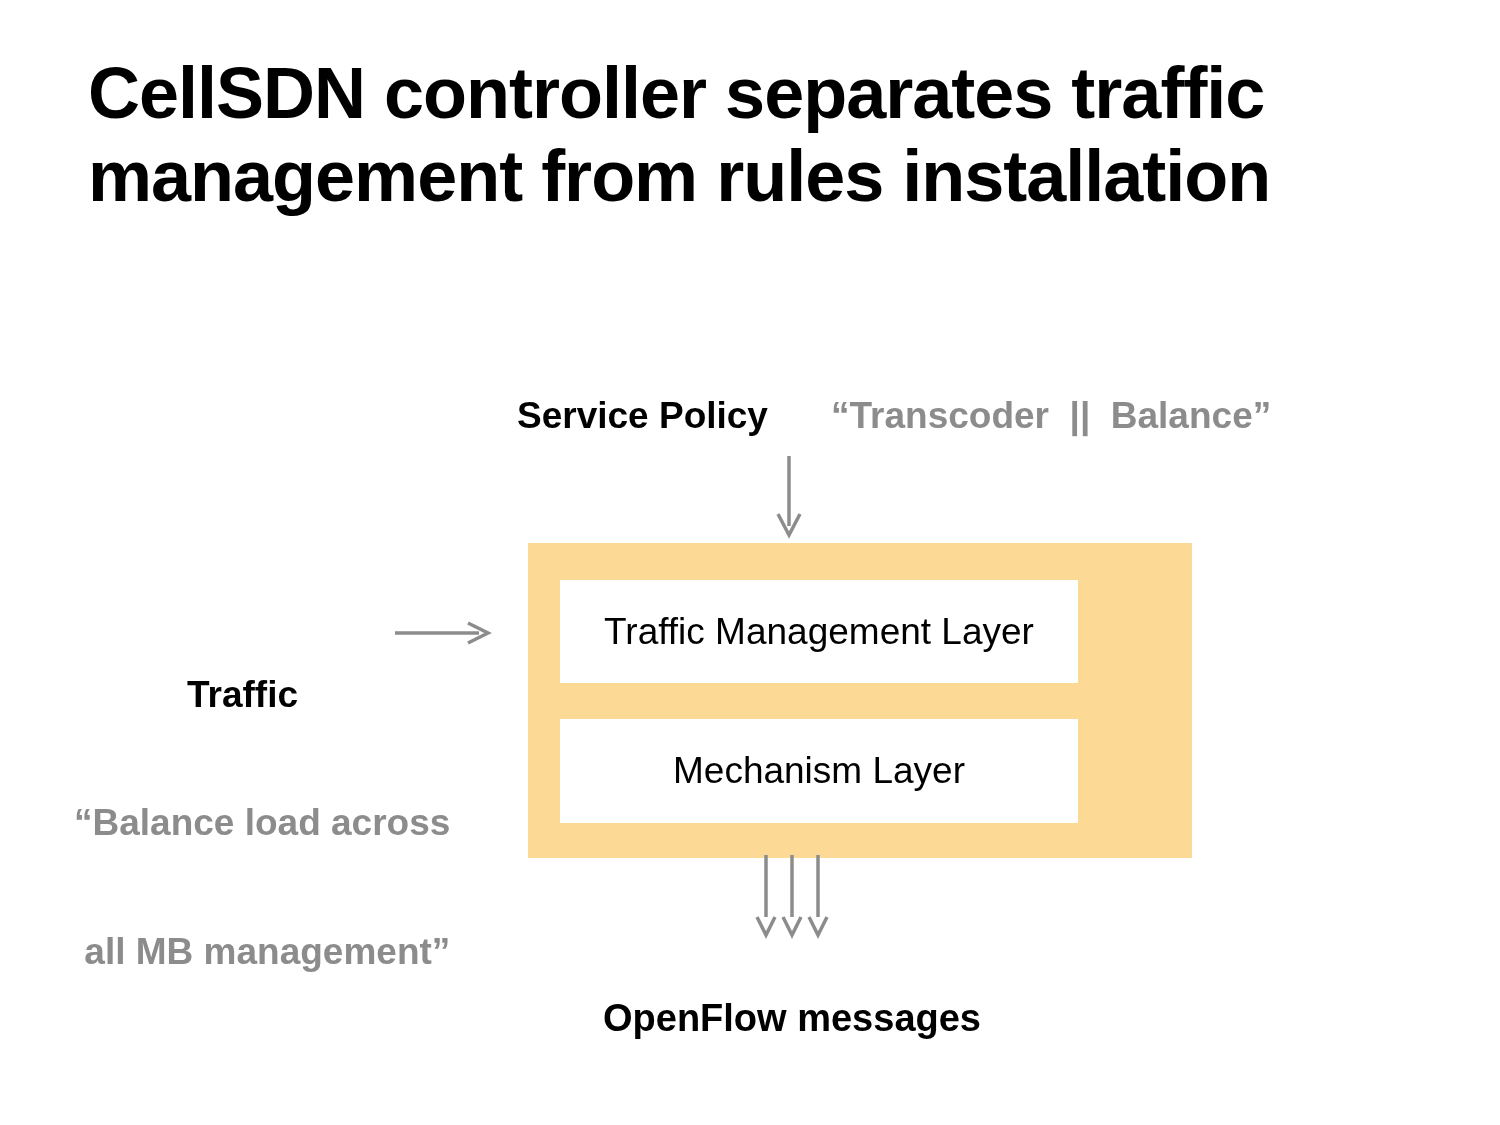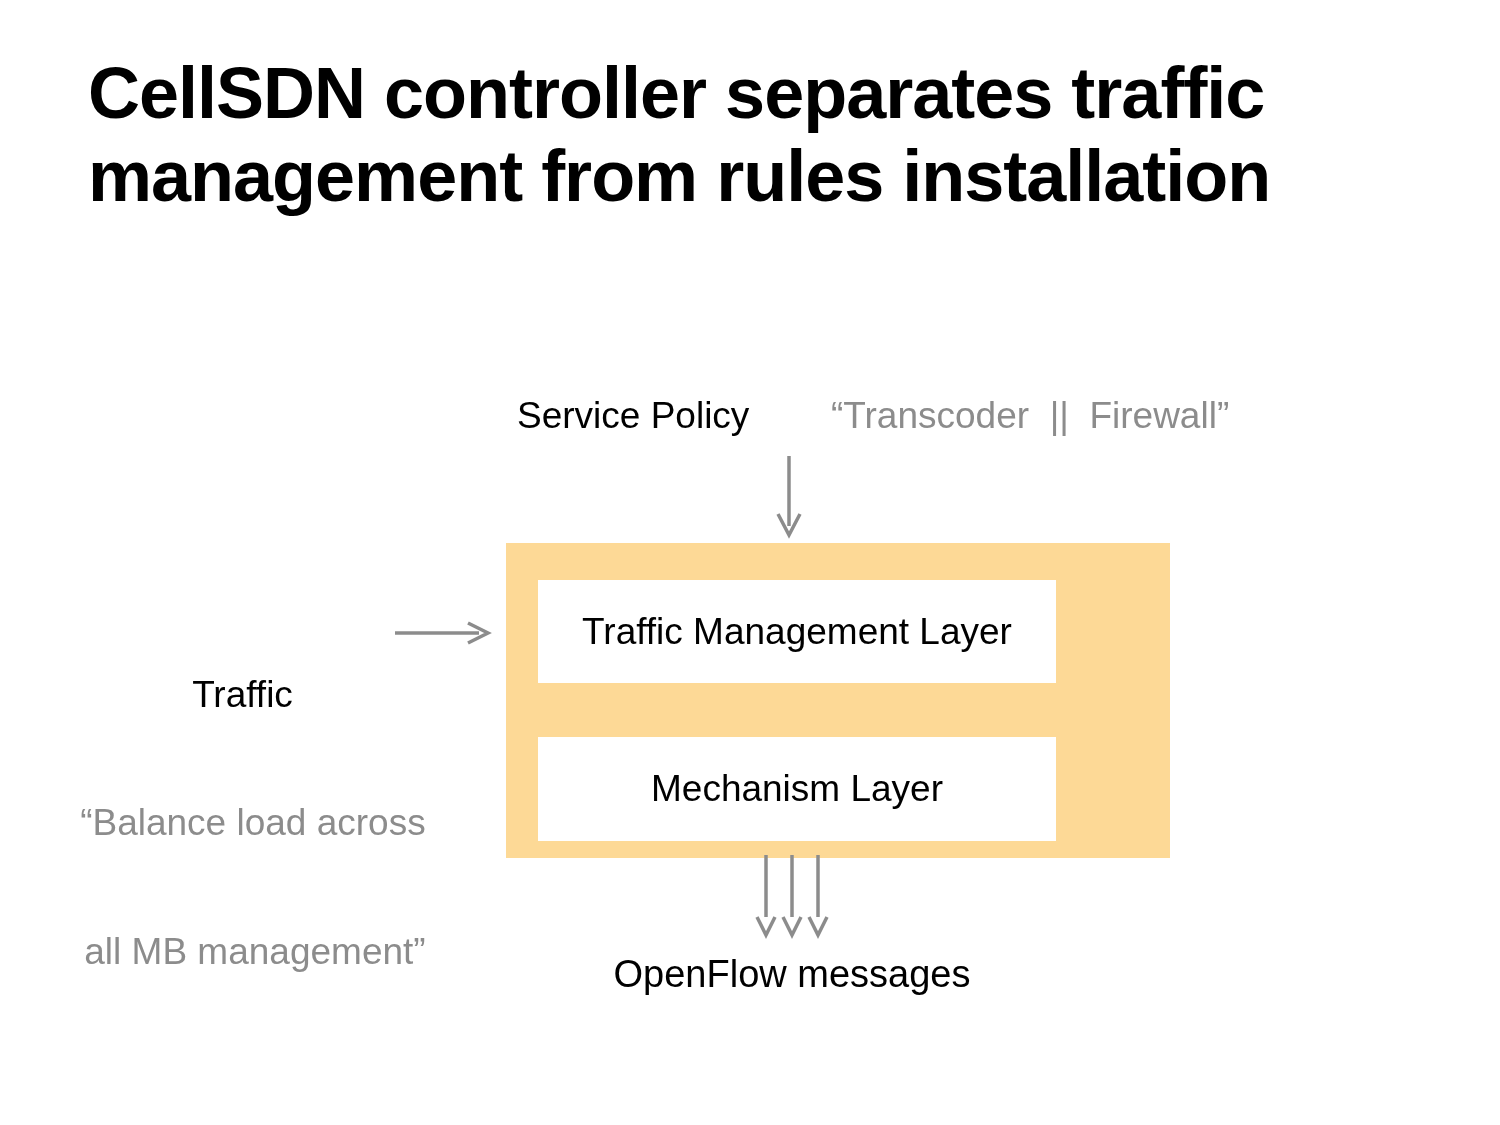--- a/index.html
+++ b/index.html
@@ -25,73 +25,74 @@
     letter-spacing: -1px;
     color: var(--text, #000);
     margin: 0;
   }
 
   .label {
     font-size: 37px;
     line-height: 1.2;
     white-space: pre;
     color: var(--text, #000);
+    font-weight: bold;
   }
   .muted { color: var(--muted-text, #8c8c8c); }
 
   .service-policy { left: 517px; top: 394px; }
   .service-quote  { left: 831px; top: 394px; }
 
   .tm-policy {
     left: 70px; top: 586px; width: 345px;
     text-align: center; line-height: 1.17;
   }
   .tm-quote {
     left: 74px; top: 716px;
     text-align: right; line-height: 1.16;
   }
 
   .controller {
-    left: 506px; top: 543px;
+    left: 528px; top: 543px;
     width: 664px; height: 315px;
     background: var(--controller-fill, #fdd996);
   }
   .layer {
     position: absolute;
     left: 32px; width: 518px;
     background: var(--layer-fill, #fff);
     display: flex; align-items: center; justify-content: center;
     font-size: 37px;
     color: var(--text, #000);
   }
   .layer-top    { top: 37px;  height: 103px; }
-  .layer-bottom { top: 176px; height: 104px; margin-top: 18px; }
+  .layer-bottom { top: 176px; height: 104px; }
 
   .openflow {
-    left: 592px; top: 952px; width: 400px;
+    left: 592px; top: 996px; width: 400px;
     text-align: center; font-size: 38px;
   }
 
   svg.arrow { position: absolute; overflow: visible; }
   svg.arrow line, svg.arrow polyline {
     stroke: var(--arrow, #8c8c8c);
     stroke-width: 3.5;
     fill: none;
   }
 </style>
 </head>
 <body>
 
 <div class="slide">
 
   <h1 class="abs title">CellSDN controller separates traffic management from rules installation</h1>
 
   <div class="abs label service-policy">Service Policy</div>
 
-  <div class="abs label muted service-quote">“Transcoder  ||  Firewall”</div>
+  <div class="abs label muted service-quote">“Transcoder  ||  Balance”</div>
 
   <svg class="arrow" style="left:771px; top:450px;" width="36" height="92" viewBox="0 0 36 92">
     <line x1="18" y1="6" x2="18" y2="76"></line>
     <polyline points="7,64 18,85 29,64"></polyline>
   </svg>
 
   <div class="abs controller">
     <div class="layer layer-top">
       <span>Traffic Management Layer</span>
     </div>

